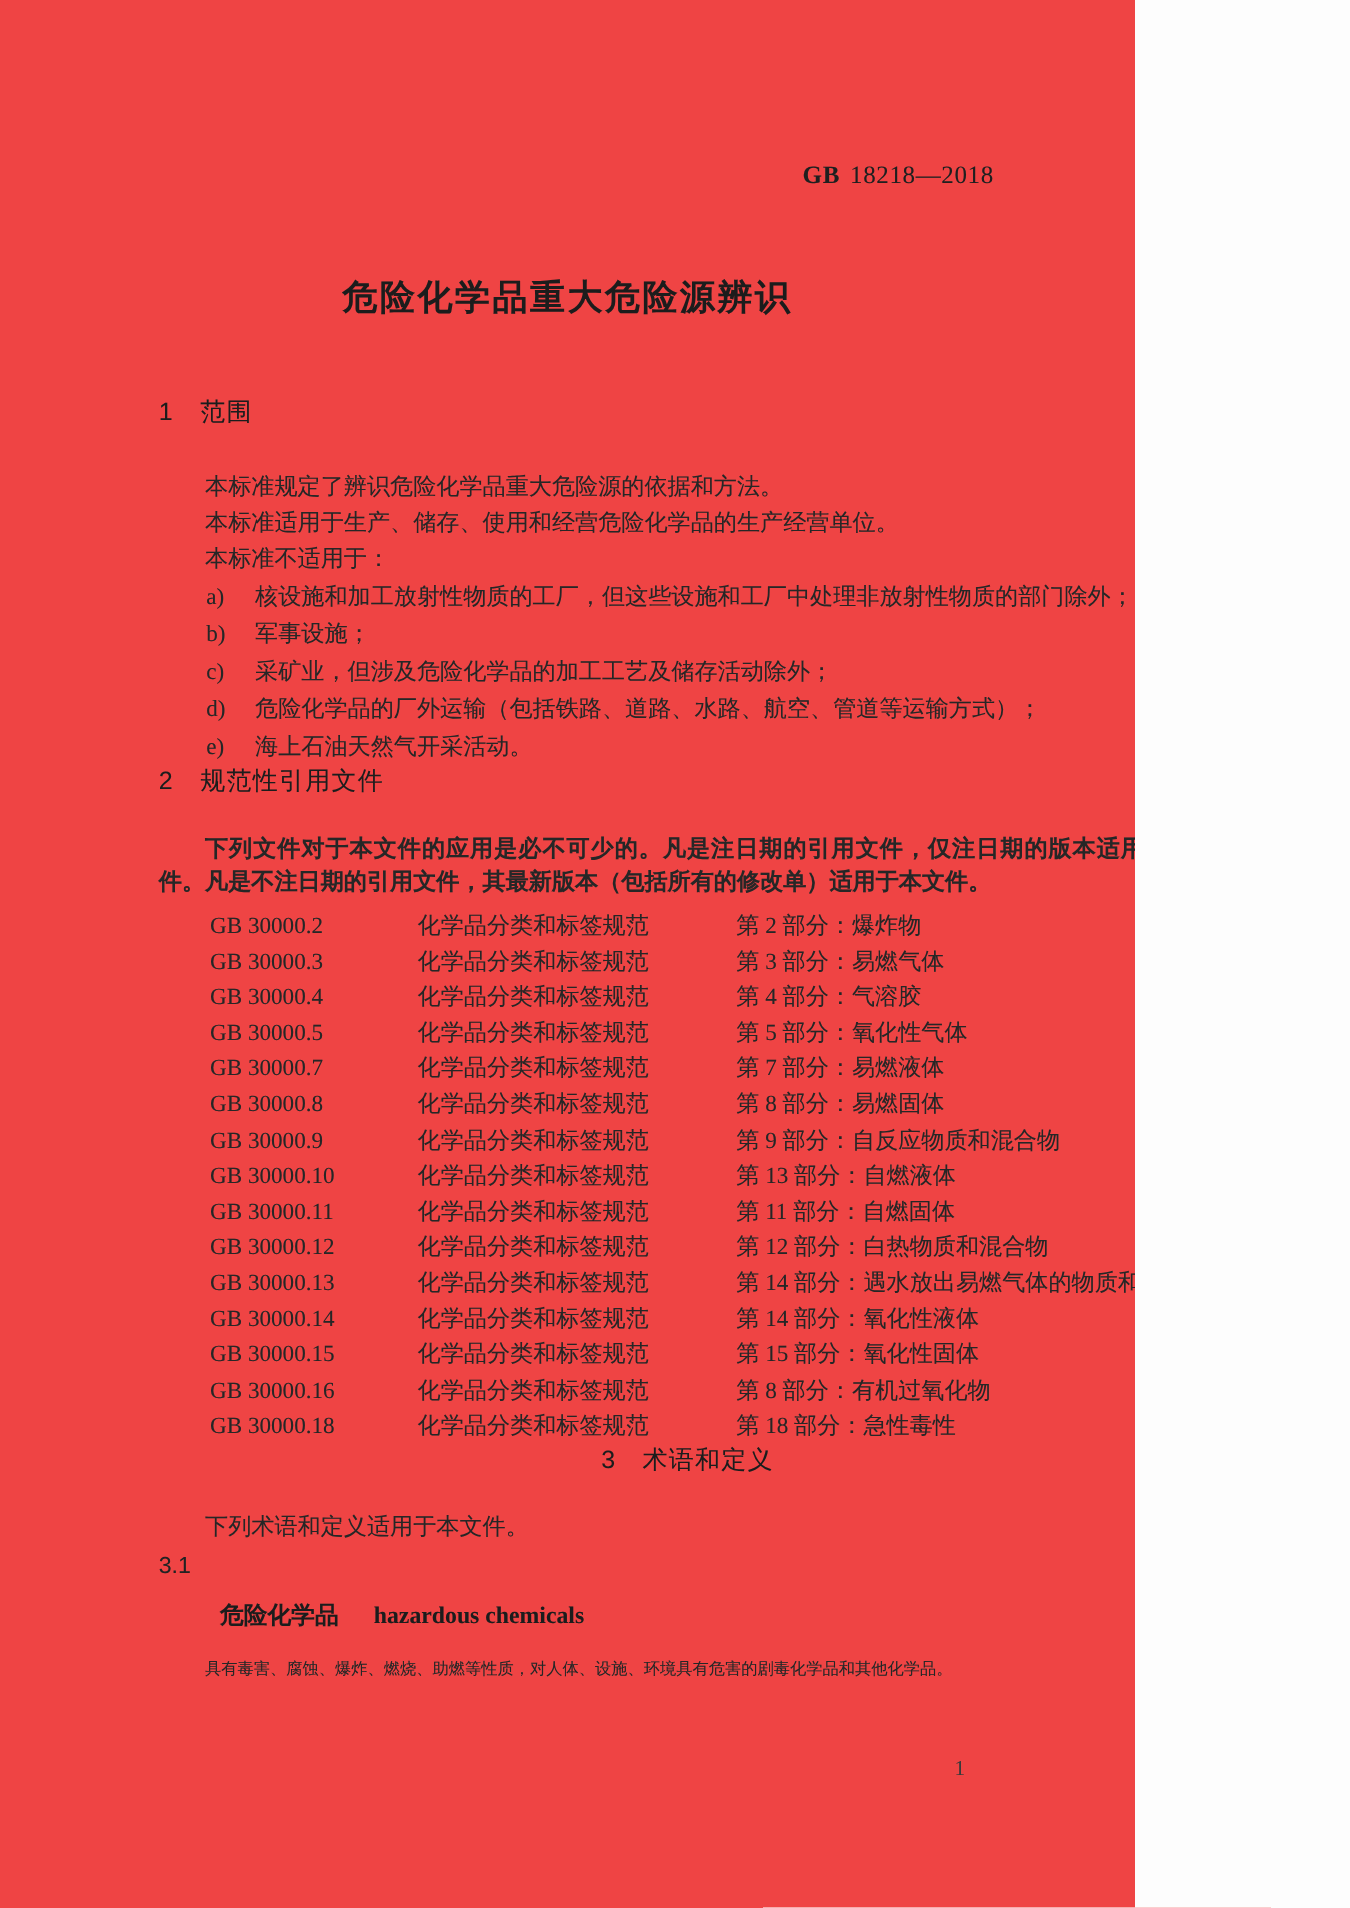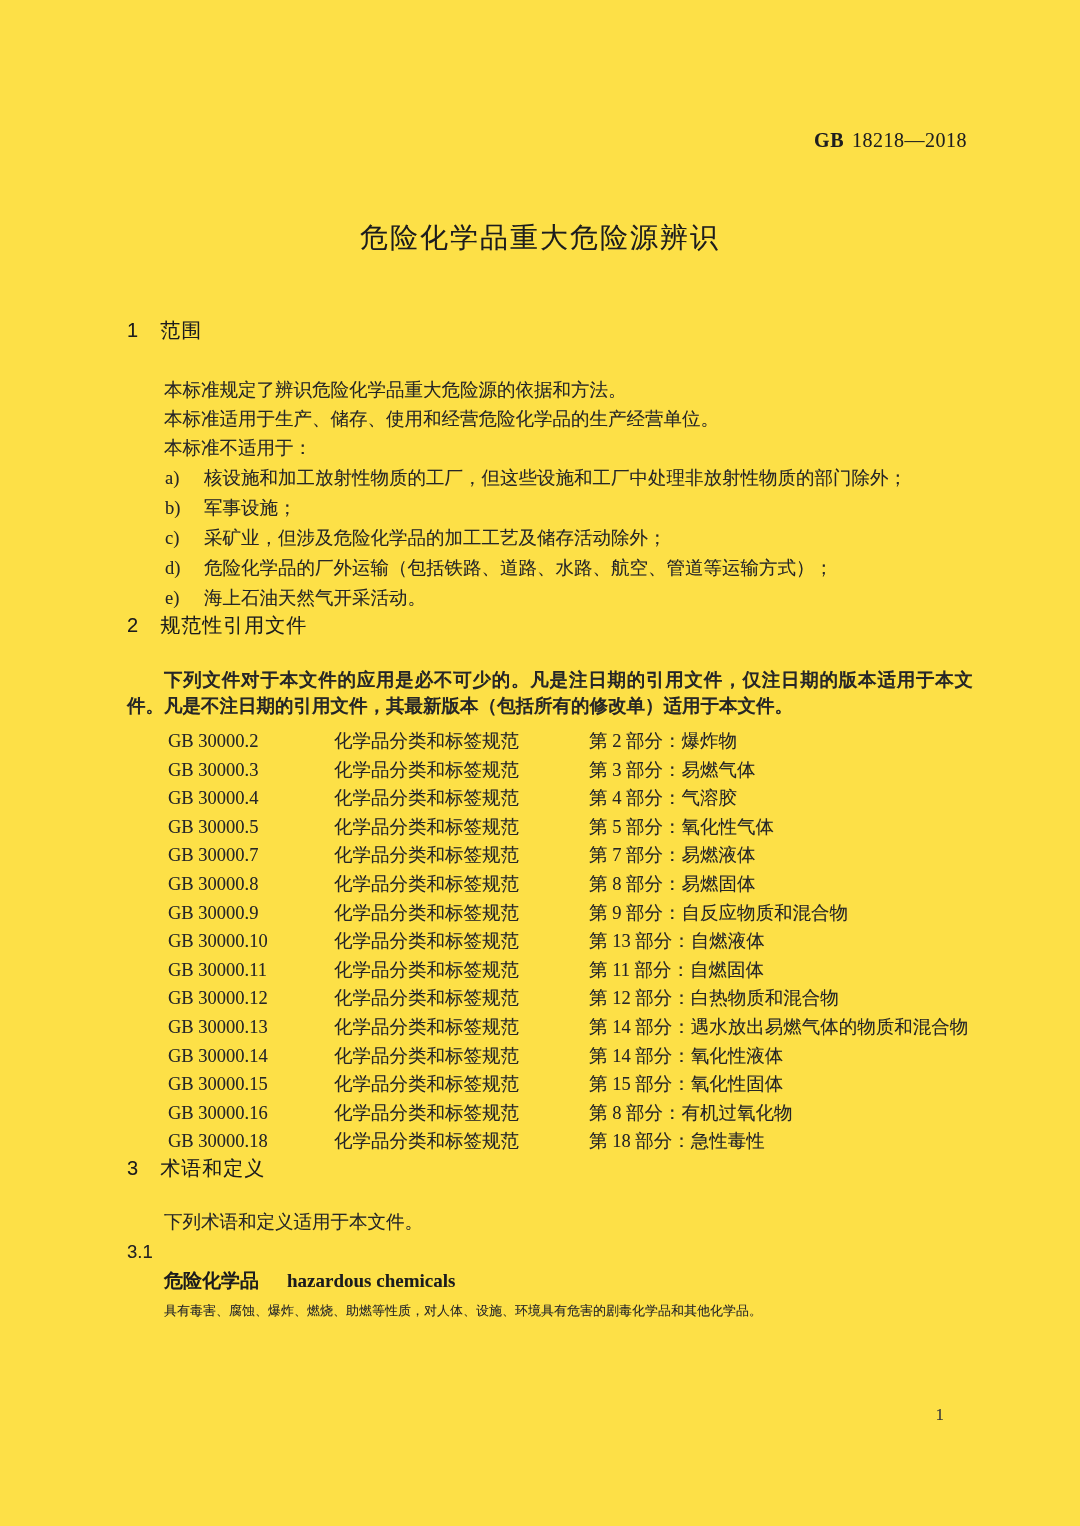--- a/index.html
+++ b/index.html
@@ -1,62 +1,62 @@
 <!DOCTYPE html>
 <html><head>
 <meta charset="utf-8">
 <style>
   html,body{margin:0;padding:0;background:#fdfdfd;}
   .page{
     position:relative;
-    width:1080px;height:1526px;
-    background:#fde047;
+    width:908px;height:1526px;
+    background:#ef4444;
     color:#262626;
     font-family:"Liberation Serif",serif;
     overflow:hidden;
     text-shadow:0 0 0.5px rgba(70,70,70,0.35);
   }
   
   .doc-header{
     position:absolute;top:129px;right:113px;
     font-size:20px;letter-spacing:0.5px;color:#1f1f1f;
   }
   .doc-header .gb{font-weight:bold;margin-right:8px;}
   
   .doc-title{
     position:absolute;top:219px;left:0;width:100%;
     text-align:center;
     font-family:"Liberation Sans",sans-serif;
-    font-weight:normal;font-size:28px;letter-spacing:2px;color:#1c1c1c;
+    font-weight:bold;font-size:28px;letter-spacing:2px;color:#1c1c1c;
   }
   
   .main{position:absolute;top:318px;left:127px;width:846px;}
   h2.sec{
     font-family:"Liberation Sans",sans-serif;
     font-size:20px;font-weight:normal;color:#1c1c1c;
     margin:0;line-height:24px;letter-spacing:1px;
   }
   h2.sec .num{letter-spacing:0;margin-right:22px;font-family:"Liberation Sans",sans-serif;}
   .sec2{margin-top:28px;}
-  .sec3{margin-top:30px;}
+  .sec3{margin-top:30px;text-align:center;}
   .para{font-size:18.5px;line-height:29px;margin:0;text-indent:37px;color:#262626;}
   .first-para{margin-top:34px;}
   .items{margin:0;padding:0;list-style:none;}
   .item{display:flex;font-size:18.5px;line-height:30px;padding-left:38px;}
   .item .label{width:39px;flex:none;}
   .item .text{flex:1;}
   .intro{font-size:18.5px;line-height:26px;margin:30px 0 0;text-indent:37px;text-align:justify;font-weight:bold;}
   .refs{margin-top:8px;}
   .ref-row{display:flex;font-size:18.5px;line-height:28.6px;padding-left:41px;white-space:nowrap;gap:48px;}
   .ref-code{width:118px;flex:none;}
   .ref-title{flex:none;margin-right:22px;}
   .ref-part{flex:none;}
   .intro3{font-size:18.5px;line-height:29px;margin:28px 0 0;text-indent:37px;}
   .term-num{font-size:18.5px;line-height:29px;margin:0;font-family:"Liberation Sans",sans-serif;color:#222;}
-  .term-line{margin:0;line-height:29px;padding-left:37px;font-weight:bold;color:#1c1c1c;}
+  .term-line{margin:12px;line-height:29px;padding-left:37px;font-weight:bold;color:#1c1c1c;}
   .term-zh{font-family:"Liberation Sans",sans-serif;font-size:19px;}
   .term-en{font-family:"Liberation Serif",serif;font-size:19px;margin-left:28px;}
   .definition{font-size:13px;line-height:29px;margin:0;text-indent:37px;text-align:justify;}
   .page-num{
     position:absolute;top:1405px;right:136px;
     font-size:17px;color:#3a3a3a;
   }
 </style>
 </head>
 <body>

